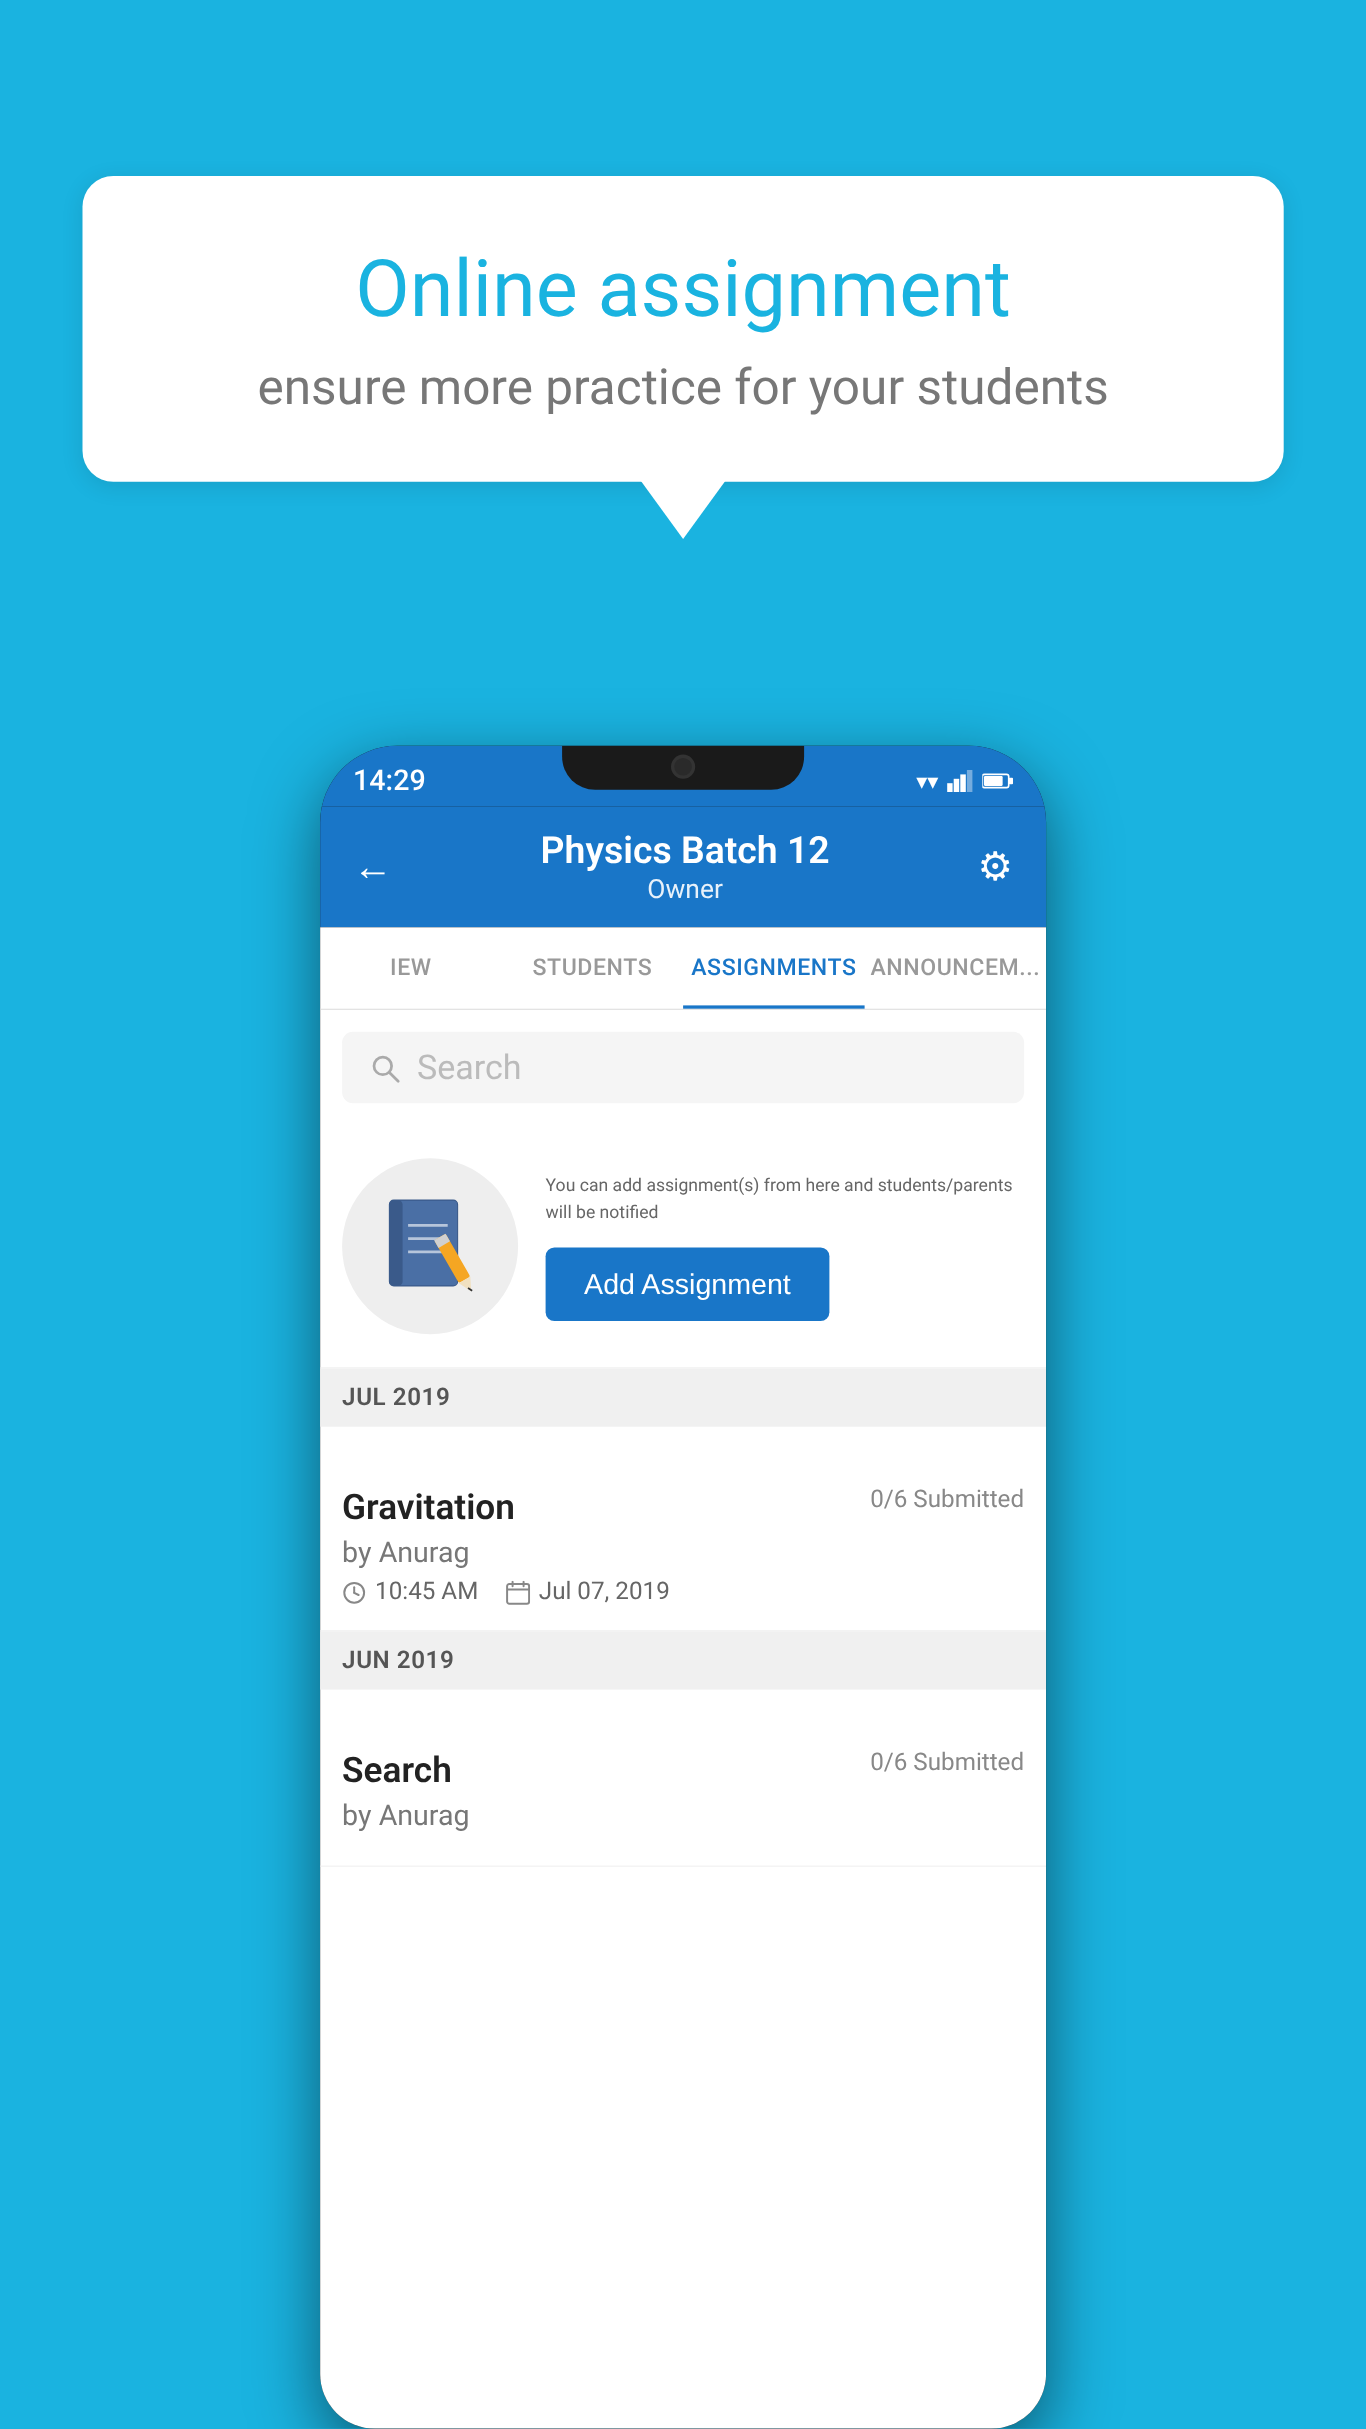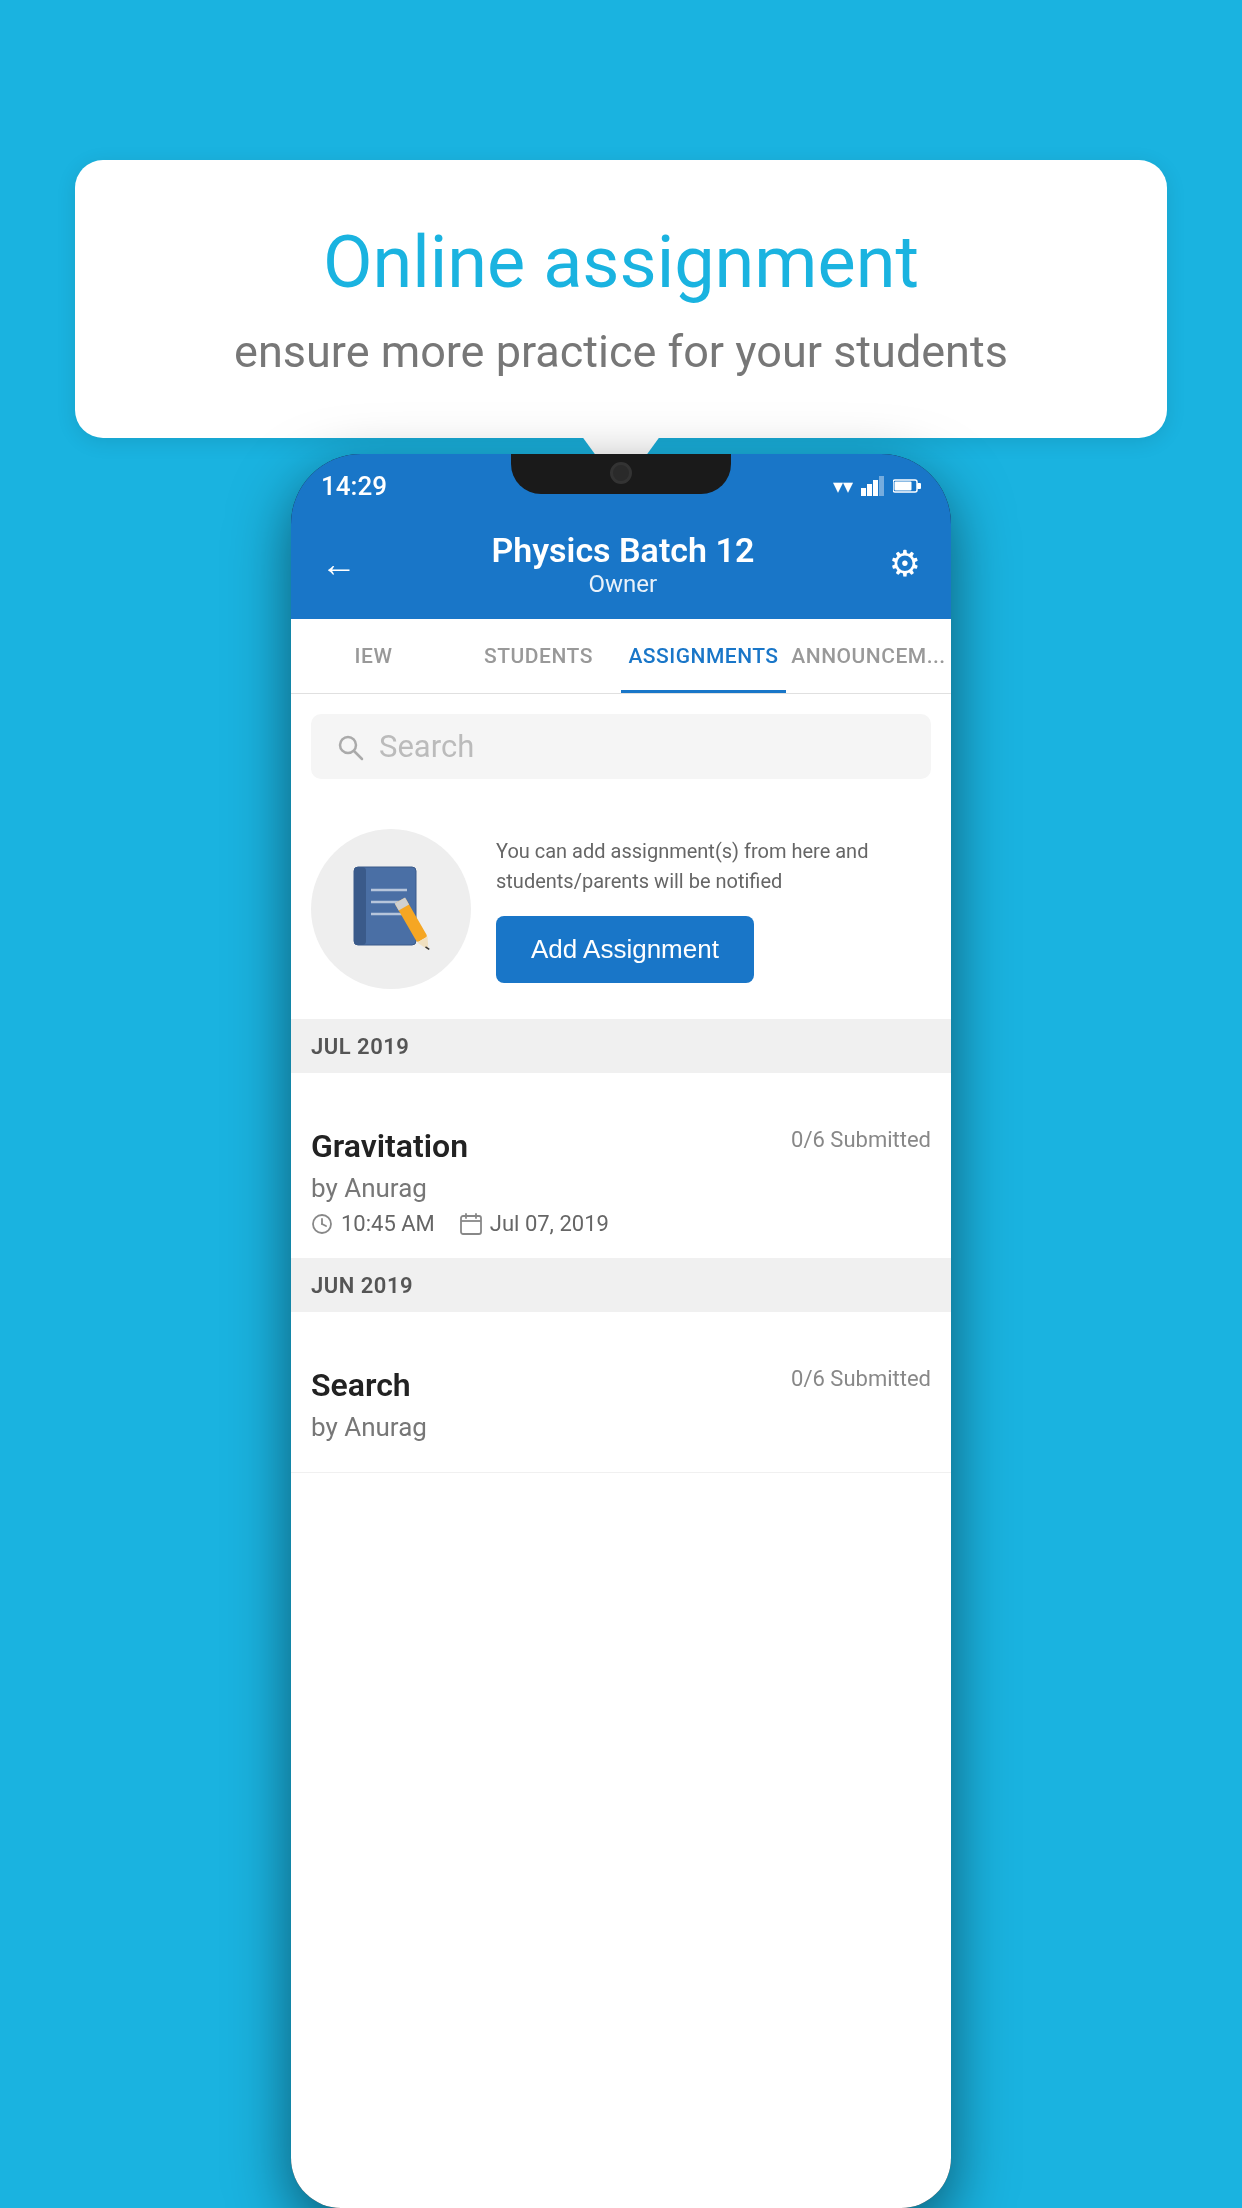--- a/index.html
+++ b/index.html
@@ -60,21 +60,21 @@
       font-weight: 400;
     }
 
     
     .phone-frame {
       position: absolute;
       bottom: 0;
       left: 50%;
       transform: translateX(-50%);
       width: 660px;
-      height: 1754px;
+      height: 1530px;
       background: #1a1a1a;
       border-radius: 70px 70px 50px 50px;
       padding: 0;
       overflow: hidden;
       box-shadow: 0 20px 60px rgba(0,0,0,0.5);
     }
 
     
     .phone-notch {
       position: absolute;
@@ -257,21 +257,21 @@
       align-items: center;
       justify-content: center;
     }
 
     .assignment-right {
       flex: 1;
     }
 
     .assignment-desc {
       color: #666;
-      font-size: 20px;
+      font-size: 16px;
       line-height: 1.5;
       margin-bottom: 20px;
     }
 
     .add-btn {
       background: #1976c8;
       color: white;
       border: none;
       border-radius: 8px;
       padding: 18px 35px;

